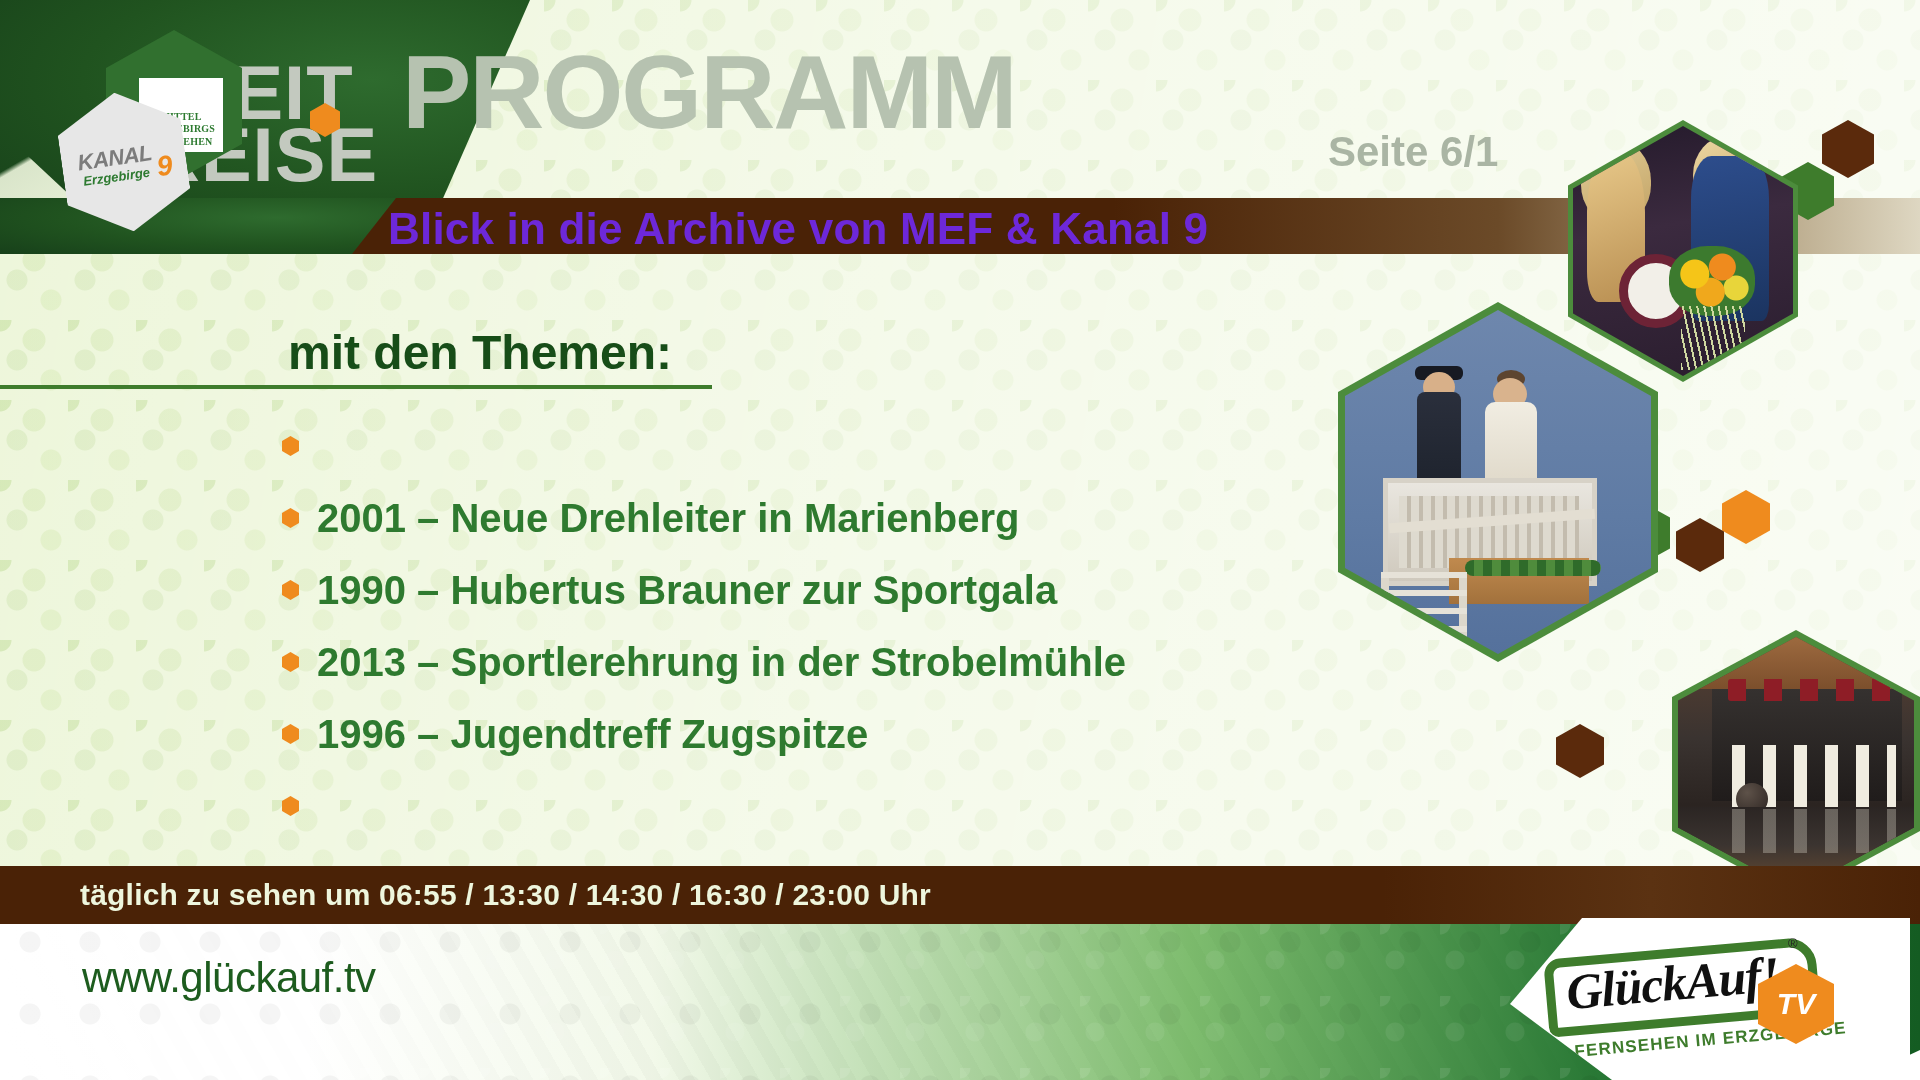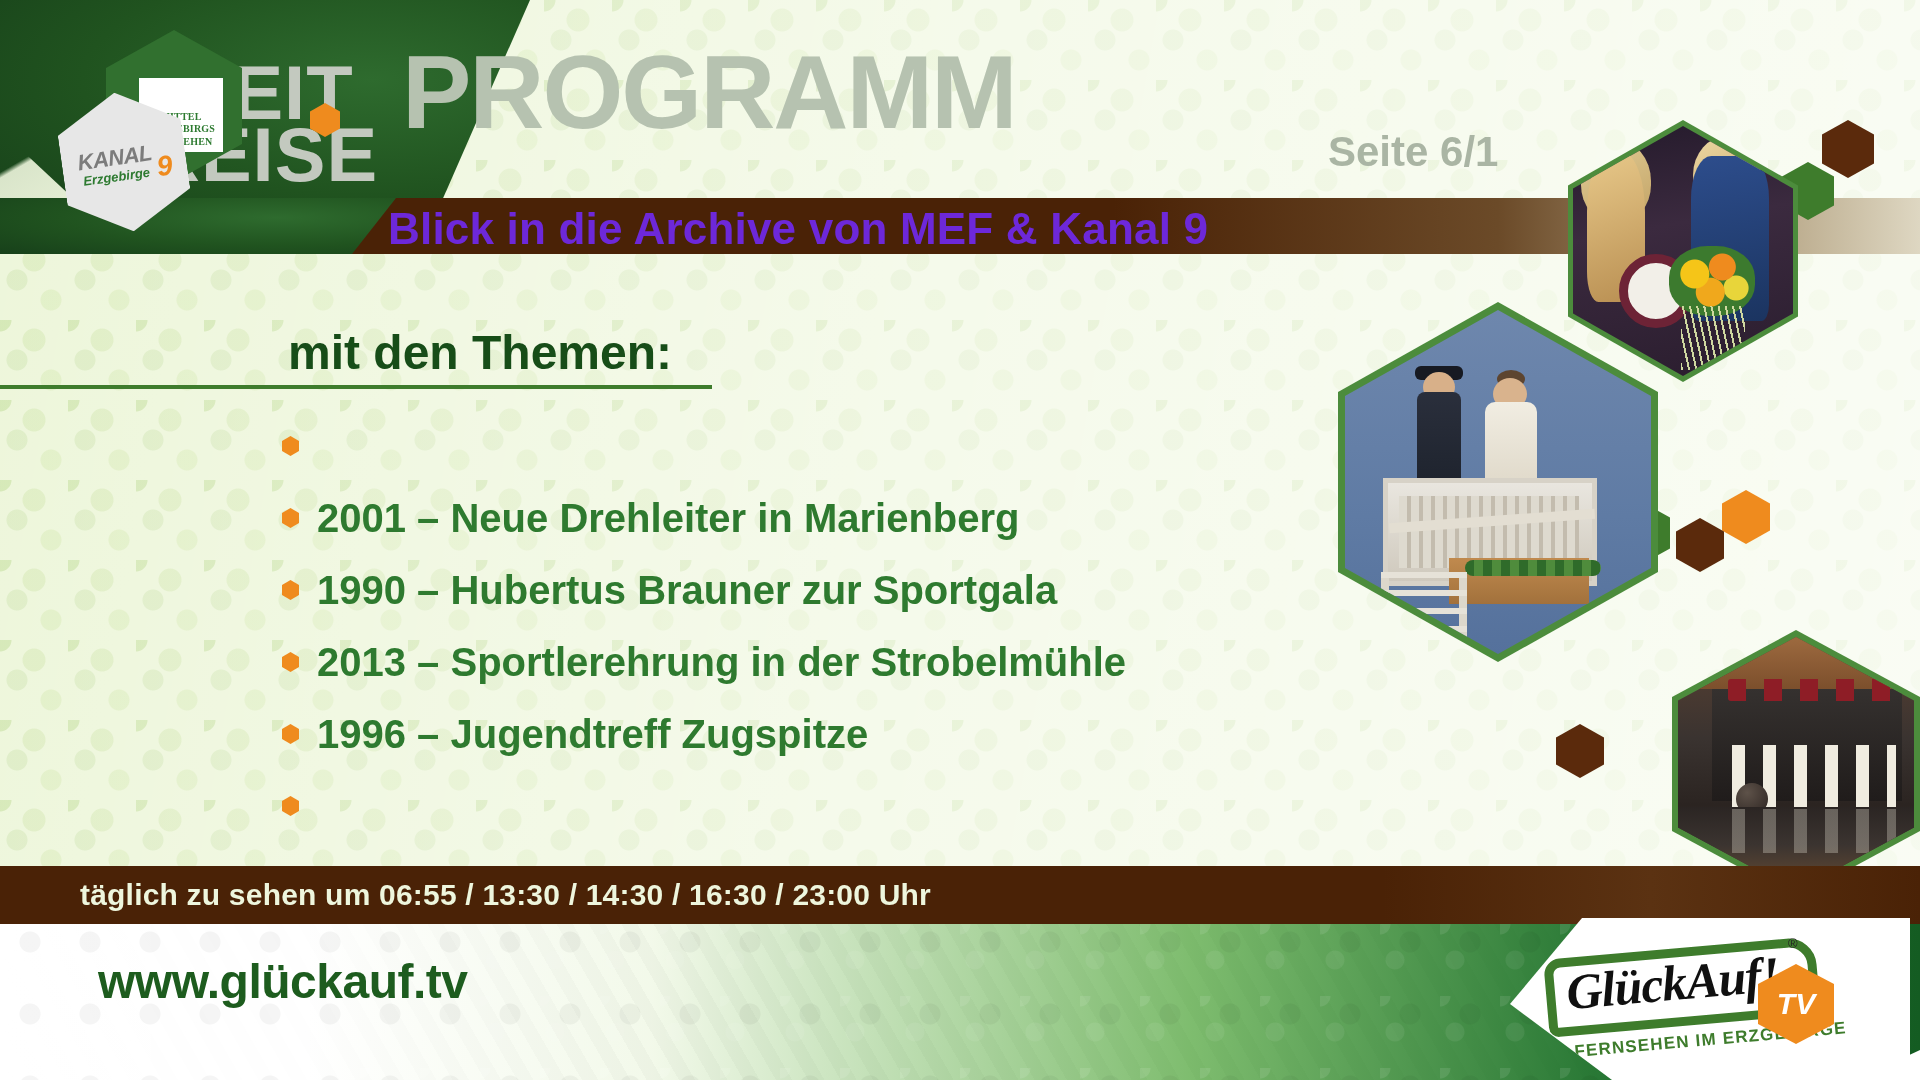--- a/index.html
+++ b/index.html
@@ -257,22 +257,22 @@
     position:absolute; left:0; top:924px; width:1920px; height:156px; z-index:9; opacity:.5;
     background-image:
       radial-gradient(circle at 0 0, rgba(255,255,255,.20) 0 10px, transparent 11px),
       radial-gradient(circle at 30px 18px, rgba(0,0,0,.08) 0 10px, transparent 11px),
       radial-gradient(circle at 15px 36px, rgba(255,255,255,.14) 0 9px, transparent 10px);
     background-size:60px 72px;
     clip-path:polygon(0 0, 1920px 0, 1920px 126px, 1856px 156px, 0 156px);
     pointer-events:none;
   }
   .footer-url{
-    position:absolute; left:98px; top:954px; z-index:11;
-    font-size:48px; font-weight:700; color:#1d5c1e; letter-spacing:-.5px;
+    position:absolute; left:82px; top:954px; z-index:11;
+    font-size:42px; font-weight:400; color:#1d5c1e; letter-spacing:-.5px;
   }
 
   
   .ga-wrap{
     position:absolute; left:1510px; top:918px; width:400px; height:162px; z-index:12;
     background:#fff;
     clip-path:polygon(72px 0, 400px 0, 400px 162px, 102px 162px, 0 86px);
   }
   .ga-box{
     position:absolute; left:36px; top:30px; width:272px; height:78px;

